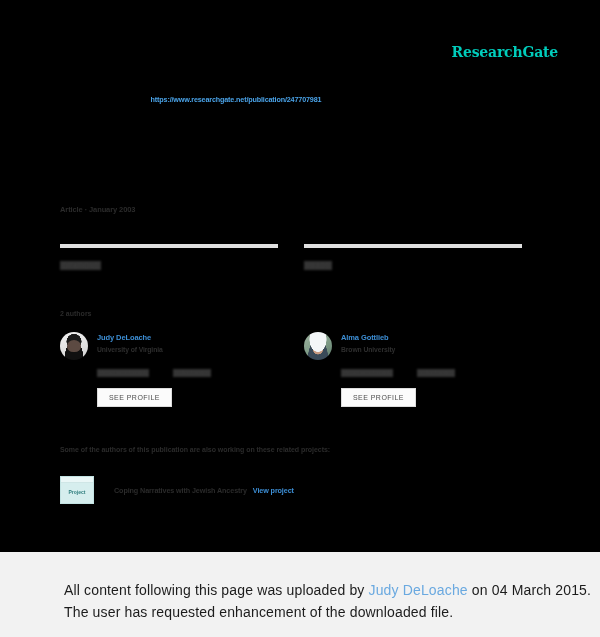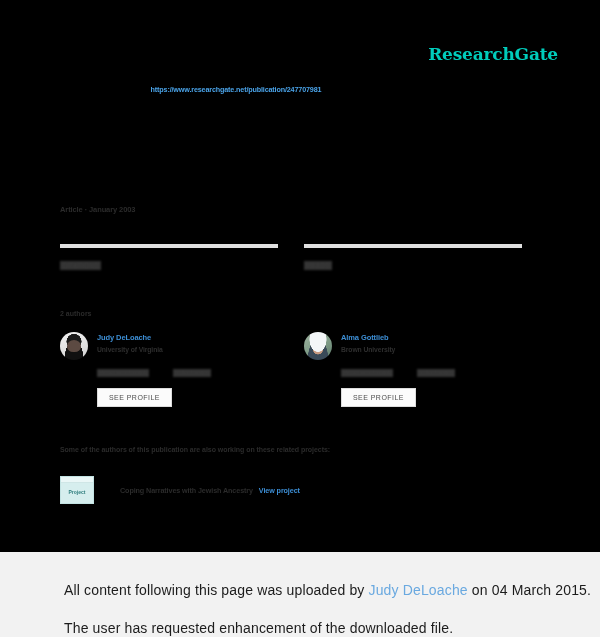--- a/index.html
+++ b/index.html
@@ -26,29 +26,29 @@
     width: 600px;
     height: 160px;
   }
 
   .rg-logo {
     position: absolute;
     top: 44px;
     right: 42px;
     font-family: "DejaVu Serif", serif;
     font-weight: bold;
-    font-size: 17px;
+    font-size: 14px;
     letter-spacing: -0.2px;
     color: #00ccbb;
     filter: blur(0.35px);
   }
 
   .rg-url {
     position: absolute;
-    top: 85px;
+    top: 95px;
     left: 0;
     width: 580px;
     text-align: center;
     padding-right: 108px;
     font-size: 7.2px;
     font-weight: bold;
     letter-spacing: -0.15px;
     color: #4aa3e8;
     filter: blur(0.6px);
   }
@@ -211,21 +211,21 @@
     letter-spacing: -0.05px;
     filter: blur(0.5px);
   }
 
   .project-row {
     position: absolute;
     top: 476px;
     left: 60px;
     display: flex;
     align-items: center;
-    gap: 26px;
+    gap: 20px;
   }
 
   .project-card {
     width: 34px;
     height: 28px;
     background: #d6eeee;
     border: 1px solid #c3e3e3;
     position: relative;
     display: flex;
     align-items: center;
@@ -274,21 +274,21 @@
   .footer-line {
     position: absolute;
     left: 64px;
     font-size: 14px;
     color: #1c1c1c;
     letter-spacing: 0.15px;
     white-space: nowrap;
   }
 
   .footer-line.l1 { top: 30px; }
-  .footer-line.l2 { top: 68px; }
+  .footer-line.l2 { top: 52px; }
 
   .footer-link {
     color: #6aa9e0;
   }
 </style>
 </head>
 <body>
 
 <div class="page">
 

